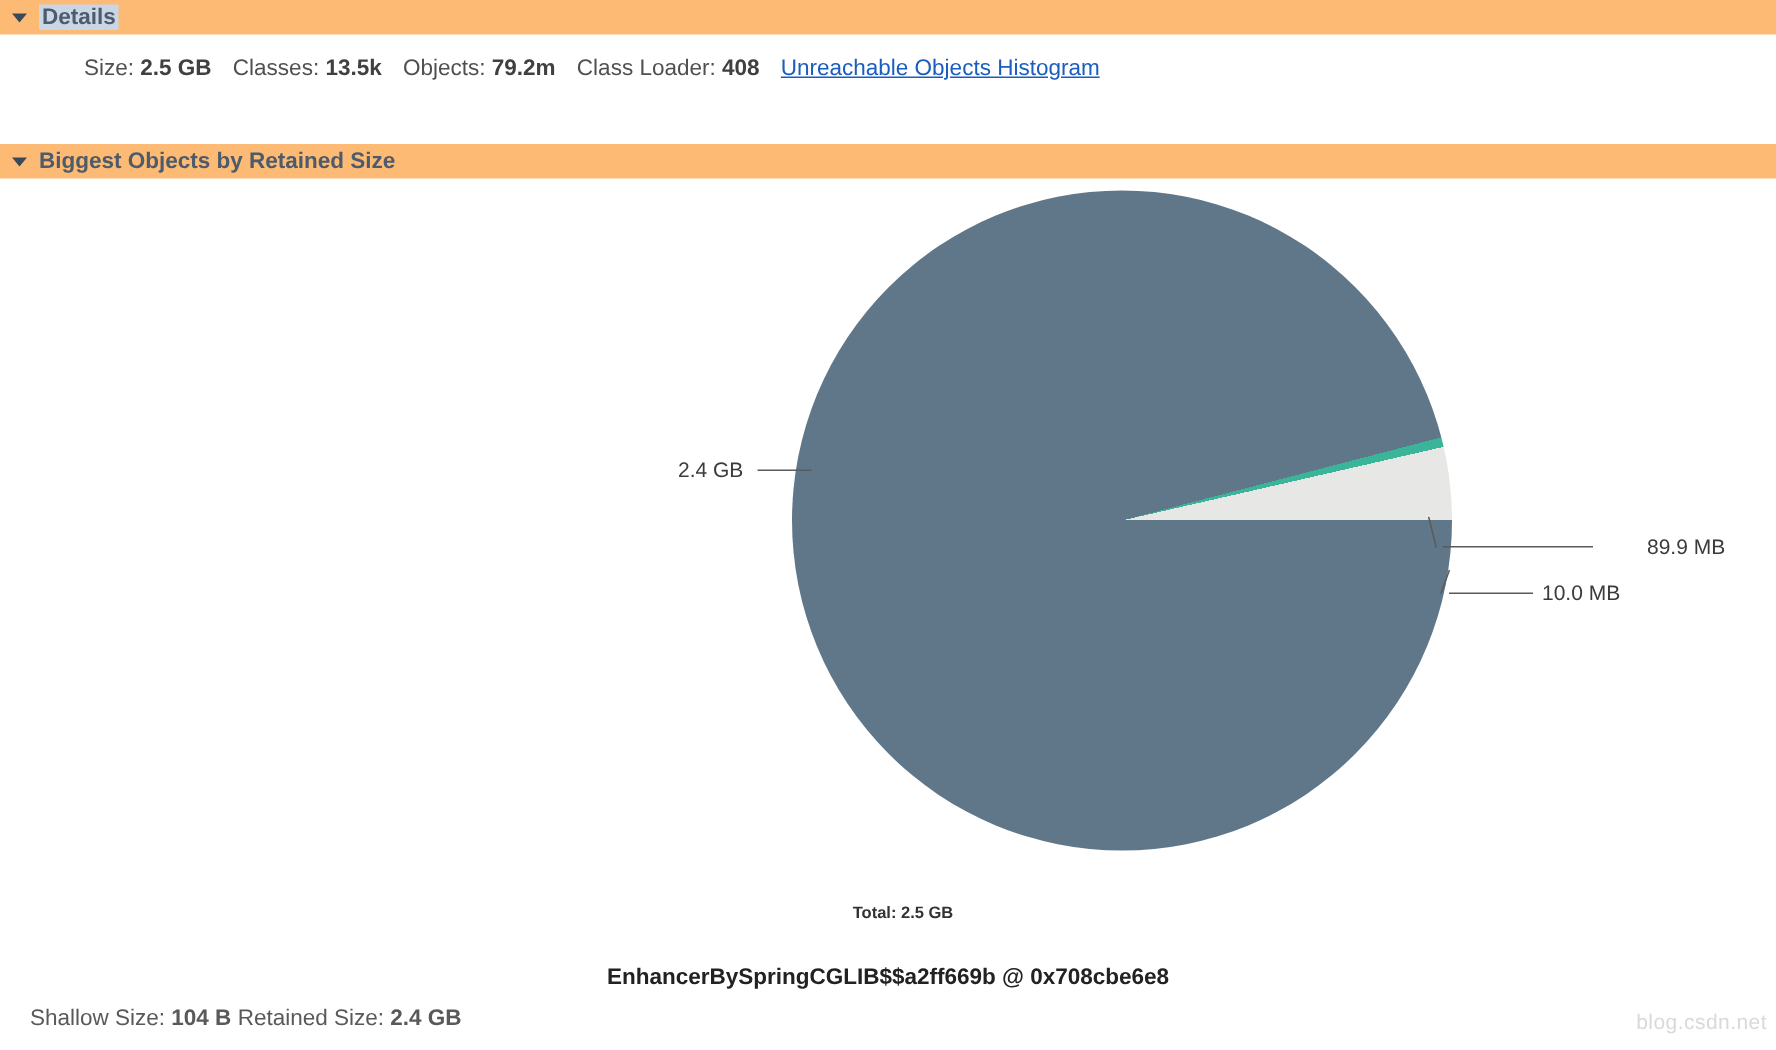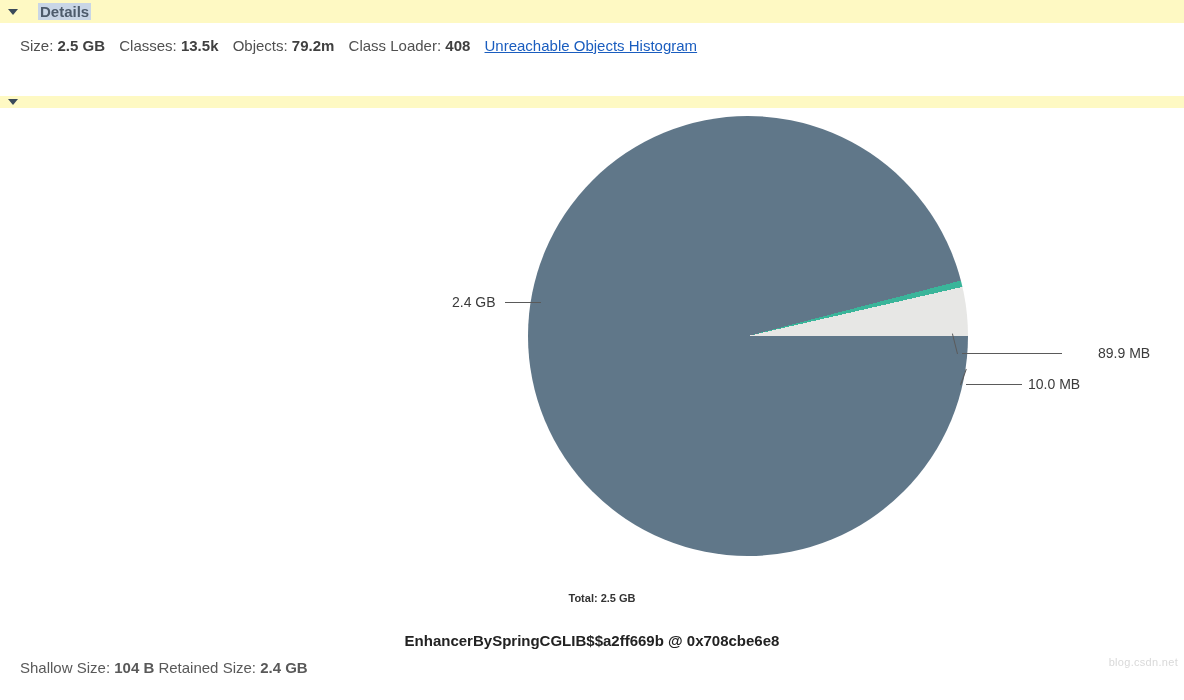--- a/index.html
+++ b/index.html
@@ -5,45 +5,46 @@
   html, body {
     margin: 0;
     padding: 0;
     width: 1184px;
     font-family: -apple-system, BlinkMacSystemFont, "Segoe UI", Helvetica, Arial, sans-serif;
     font-size: 15px;
     color: #4a4a4a;
     background: #ffffff;
   }
   .section-header {
-    background: #fef9c3;
+    background: #fdba74;
     padding: 3px 6px;
     display: flex;
     align-items: center;
-    gap: 20px;
+    gap: 8px;
     font-weight: 700;
     color: #4d5b6b;
     font-size: 15px;
   }
   .section-header .arrow {
     display: inline-block;
     width: 0; height: 0;
     border-left: 5px solid transparent;
     border-right: 5px solid transparent;
     border-top: 6px solid #3a4a5a;
     margin-left: 2px;
   }
   .highlight {
     background: #c9d6e6;
     padding: 0 2px;
   }
   .details-row {
     padding: 14px 20px;
     font-size: 15px;
     color: #404040;
+    margin-left: 36px;
   }
   .details-row .lbl {
     color: #505050;
   }
   .details-row .val {
     font-weight: 700;
     margin-right: 10px;
   }
   .details-row a {
     color: #1a5dbf;
@@ -97,22 +98,22 @@
     padding: 10px 20px 4px 20px;
     font-size: 15px;
     color: #595959;
   }
   .footer-row .val {
     font-weight: 700;
   }
   .watermark {
     position: absolute;
     right: 6px;
-    bottom: 12px;
-    font-size: 11px;
+    bottom: 2px;
+    font-size: 14px;
     color: #d9d9d9;
     letter-spacing: 0.3px;
   }
 </style>
 </head>
 <body>
 
 <div class="section-header">
   <span class="arrow"></span>
   <span class="highlight">Details</span>
@@ -127,20 +128,21 @@
   <span class="val">79.2m</span>
   <span class="lbl">Class Loader:</span>
   <span class="val">408</span>
   <a href="#">Unreachable Objects Histogram</a>
 </div>
 
 <div style="height:28px"></div>
 
 <div class="section-header">
   <span class="arrow"></span>
+  <span>Biggest Objects by Retained Size</span>
 </div>
 
 <div class="chart-wrap">
   <div class="pie"></div>
 
   <div class="label" style="left:452px; top:186px;">2.4 GB</div>
   <div class="leader" style="left:505px; top:194px; width:36px; height:1px;"></div>
 
   <div class="label" style="left:1070px; top:237px;margin-left:28px;">89.9 MB</div>
   <div class="leader" style="left:962px; top:245px; width:100px; height:1px;"></div>

